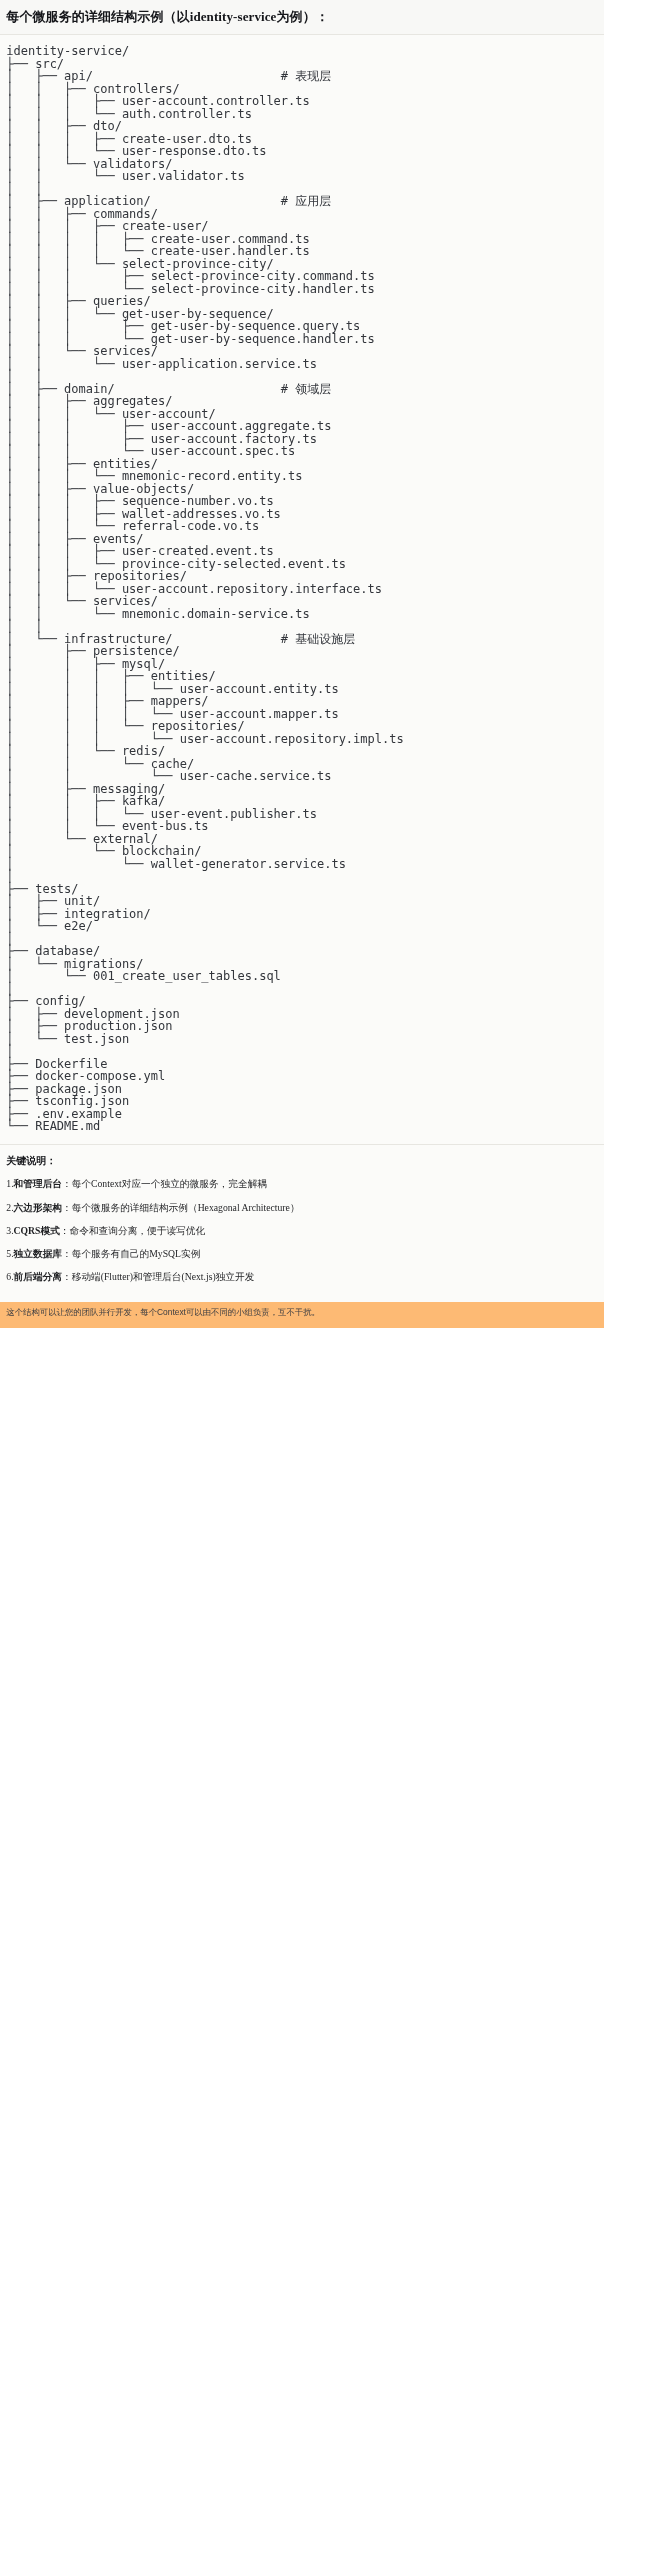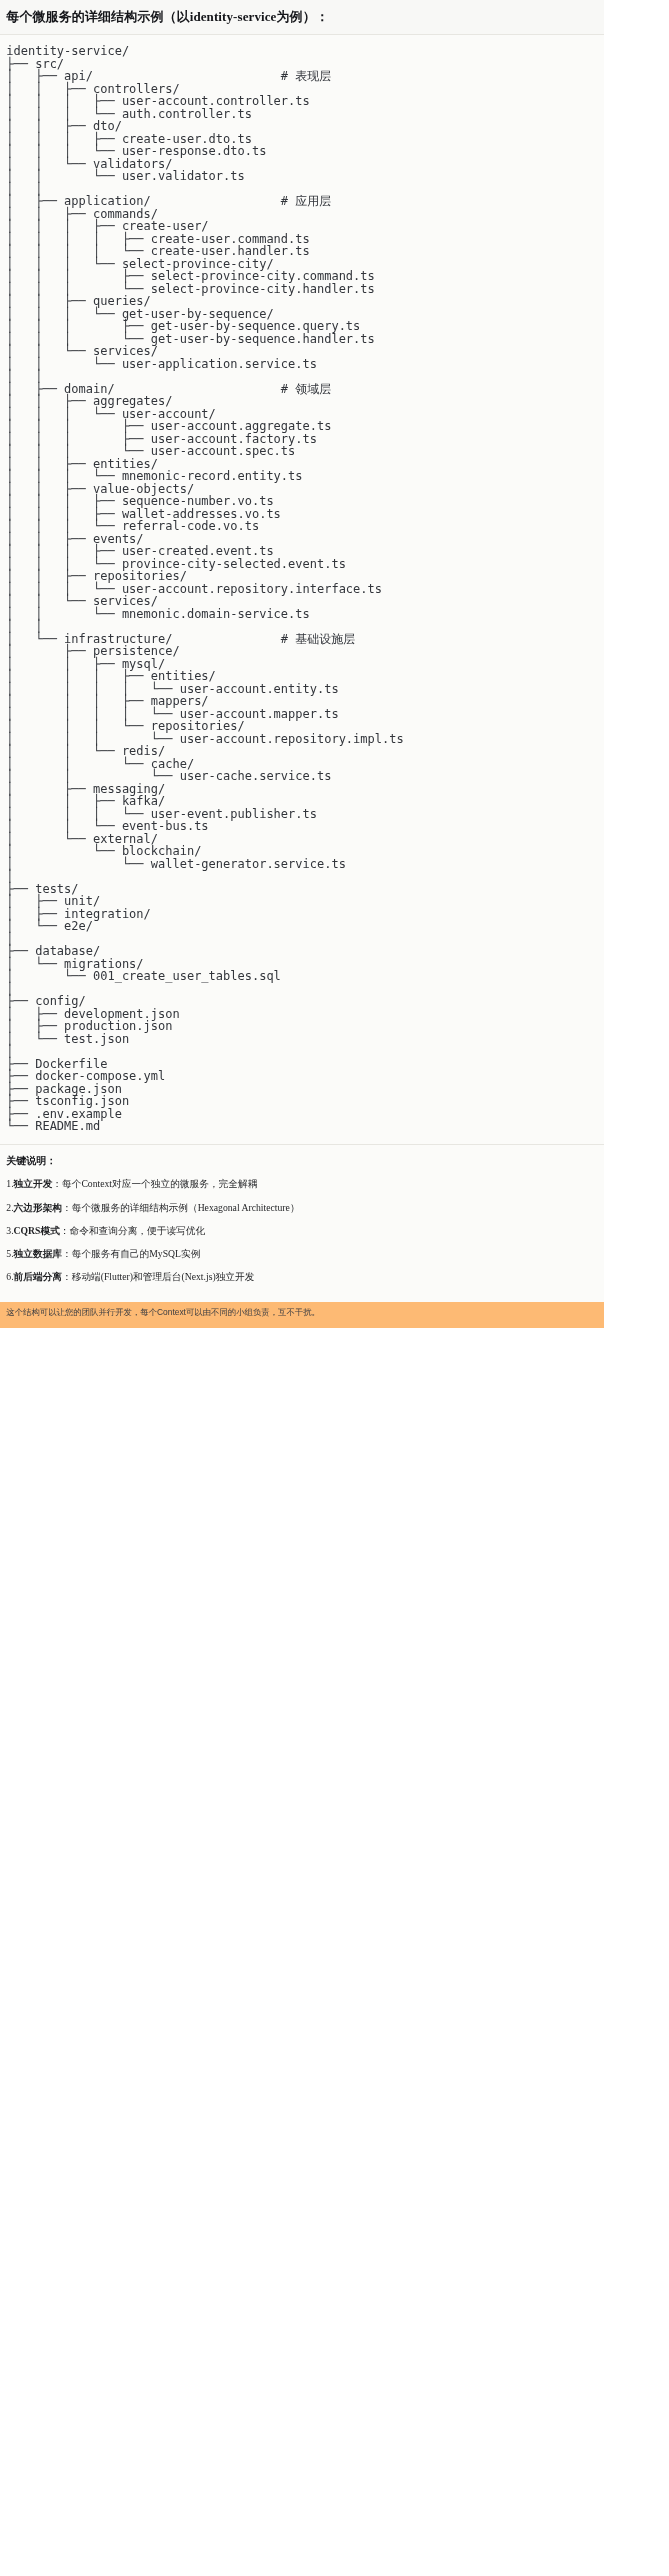--- a/index.html
+++ b/index.html
@@ -191,21 +191,21 @@
 ├── package.json
 ├── tsconfig.json
 ├── .env.example
 └── README.md</pre>
   </div>
 
   <div class="notes">
     <h2>关键说明：</h2>
 
     <p class="note-item">
-      <span class="num">1.</span><span class="lead">独立开发</span><span class="body">：每个Context对应一个独立的微服务，完全解耦</span>
+      <span class="num">1.</span><span class="lead">和管理后台</span><span class="body">：每个Context对应一个独立的微服务，完全解耦</span>
     </p>
 
     <p class="note-item">
       <span class="num">2.</span><span class="lead">六边形架构</span><span class="body">：每个微服务的详细结构示例（Hexagonal Architecture）</span>
     </p>
 
     <p class="note-item">
       <span class="num">3.</span><span class="lead">CQRS模式</span><span class="body">：命令和查询分离，便于读写优化</span>
     </p>
 

